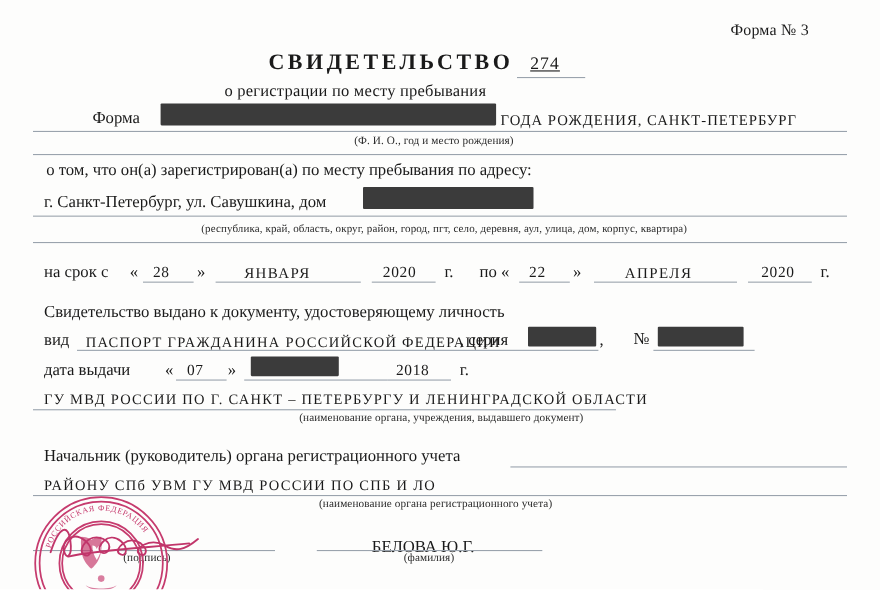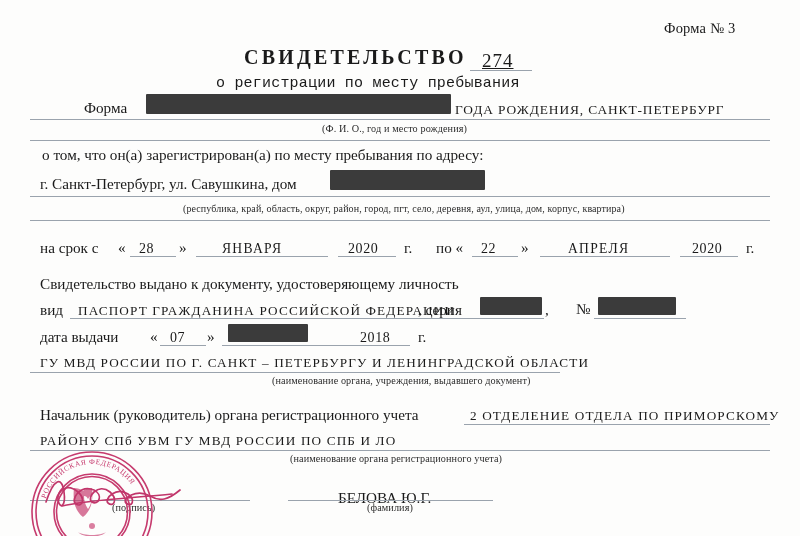--- a/index.html
+++ b/index.html
@@ -37,21 +37,21 @@
   }
   .title-main {
     font-size: 20px;
     letter-spacing: 3.2px;
   }
   .title-sub {
     font-size: 15px;
     letter-spacing: .2px;
   }
   .num-handwrite {
-    font-size: 19px;
+    font-size: 16px;
     letter-spacing: 1px;
     text-decoration: underline;
   }
   .body-txt {
     font-size: 15.2px;
   }
   .caps-sp {
     font-size: 13.4px;
     letter-spacing: .9px;
   }
@@ -100,21 +100,21 @@
 
 <div id="page">
 
   <div class="txt form-no" style="left:664px; top:20px;">Форма № 3</div>
 
   <div class="txt title-main" style="left:244px; top:46px;font-weight:bold;">СВИДЕТЕЛЬСТВО</div>
 
   <div class="txt num-handwrite" style="left:482px; top:50px;">274</div>
   <div class="rule" style="left:470px; top:70px; width:62px;"></div>
 
-  <div class="txt title-sub" style="left:216px; top:75px;font-family:Liberation Mono, monospace;">о регистрации по месту пребывания</div>
+  <div class="txt title-sub" style="left:204px; top:75px;">о регистрации по месту пребывания</div>
 
   <div class="txt body-txt" style="left:84px; top:99px;">Форма</div>
   <div class="redact" style="left:146px; top:94px; width:305px; height:20px;"></div>
   <div class="txt caps-sp" style="left:455px; top:102px;">ГОДА РОЖДЕНИЯ, САНКТ-ПЕТЕРБУРГ</div>
   <div class="rule" style="left:30px; top:119px; width:740px;"></div>
 
   <div class="txt hint" style="left:322px; top:123px;">(Ф. И. О., год и место рождения)</div>
   <div class="rule" style="left:30px; top:140px; width:740px;"></div>
 
   <div class="txt body-txt" style="left:40px; top:175px;">г. Санкт-Петербург, ул. Савушкина, дом</div>
@@ -175,21 +175,20 @@
 
   <div class="txt date-val" style="left:360px; top:330px;">2018</div>
   <div class="rule" style="left:352px; top:345px; width:58px;"></div>
   <div class="txt body-txt" style="left:418px; top:328px;">г.</div>
 
   <div class="txt caps-sp2" style="left:40px; top:355px;text-align:center;">ГУ  МВД  РОССИИ  ПО  Г. САНКТ – ПЕТЕРБУРГУ  И  ЛЕНИНГРАДСКОЙ ОБЛАСТИ</div>
   <div class="rule" style="left:30px; top:372px; width:530px;"></div>
   <div class="txt hint" style="left:272px; top:375px;">(наименование органа, учреждения, выдавшего документ)</div>
 
   <div class="txt body-txt" style="left:40px; top:406px;">Начальник (руководитель) органа регистрационного учета</div>
-  <div class="txt caps-sp2" style="left:470px; top:408px;">2 ОТДЕЛЕНИЕ ОТДЕЛА  ПО ПРИМОРСКОМУ</div>
   <div class="rule" style="left:464px; top:424px; width:306px;"></div>
 
   <div class="txt caps-sp2" style="left:40px; top:433px;">РАЙОНУ СПб УВМ  ГУ  МВД  РОССИИ  ПО  СПБ  И  ЛО</div>
   <div class="rule" style="left:30px; top:450px; width:740px;"></div>
   <div class="txt hint" style="left:290px; top:453px;">(наименование органа регистрационного учета)</div>
 
   <div class="rule" style="left:30px; top:500px; width:220px;"></div>
   <div class="txt hint" style="left:112px; top:502px;">(подпись)</div>
 
   <div class="txt body-txt" style="left:338px; top:489px;">БЕЛОВА Ю.Г.</div>

